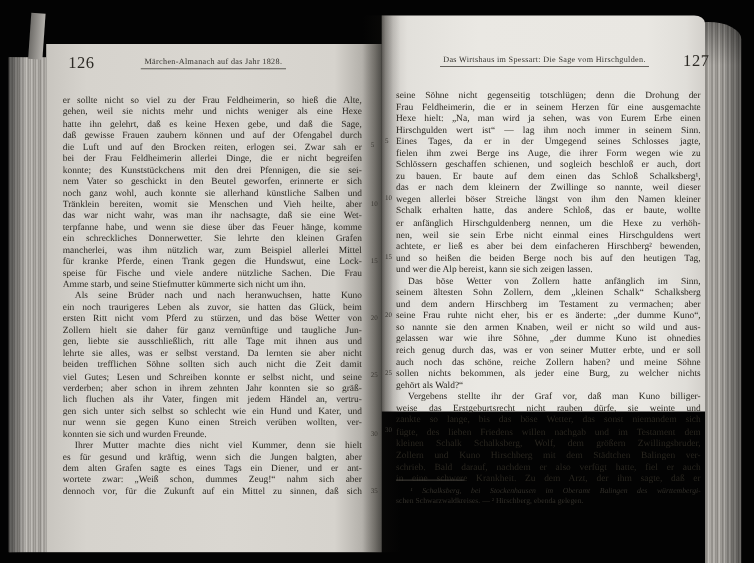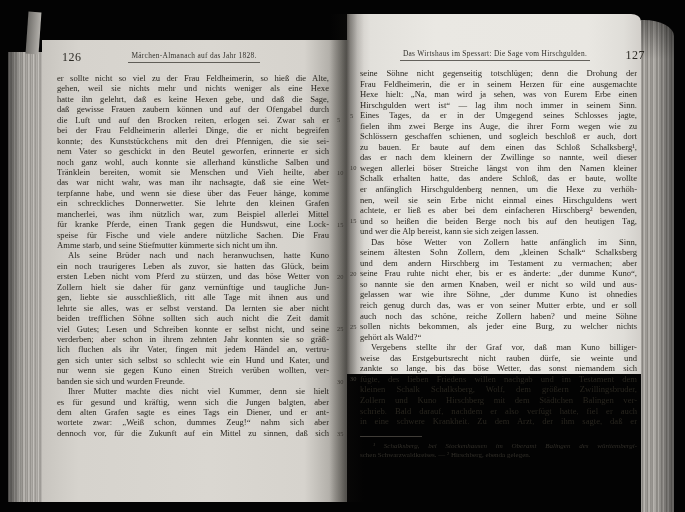--- a/index.html
+++ b/index.html
@@ -55,26 +55,26 @@
   
   .head-row{position:absolute;height:13px;}
   .page-left .head-row{top:11px;left:15px;width:274px;}
   .page-right .head-row{top:35px;left:12px;width:272px;}
   .head-title{
     display:block;margin:0 auto;width:max-content;max-width:100%;
     font-size:7.4px;letter-spacing:.3px;color:#33312c;
     border-bottom:1px solid rgba(55,52,47,.75);
     padding:0 3px 1.5px 3px;white-space:nowrap;
   }
-  .pageno{position:absolute;top:-1px;font-size:12px;color:#2c2a25;letter-spacing:.5px;}
+  .pageno{position:absolute;top:-1px;font-size:15px;color:#2c2a25;letter-spacing:.5px;}
   .page-left .pageno{left:5px;}
   .page-right .pageno{right:-14px;}
 
   
-  .text-block{position:absolute;}
+  .text-block{position:absolute;margin-top:13px;}
   .page-left .text-block{left:15px;top:33px;width:272px;}
   .page-right .text-block{left:13px;top:54px;width:277px;}
   .tline{
     height:10.45px;line-height:10.45px;font-size:8.6px;
     overflow:hidden;white-space:nowrap0;
     text-align:justify;text-align-last:justify;
     color:#29261f;
   }
   .page-right .tline{height:10.55px;line-height:10.55px;}
   .tline.indent{text-indent:11px;}
@@ -125,31 +125,31 @@
         <div class="tline">Tränklein bereiten, womit sie Menschen und Vieh heilte, aber</div>
         <div class="tline">das war nicht wahr, was man ihr nachsagte, daß sie eine Wet-</div>
         <div class="tline">terpfanne habe, und wenn sie diese über das Feuer hänge, komme</div>
         <div class="tline">ein schreckliches Donnerwetter. Sie lehrte den kleinen Grafen</div>
         <div class="tline">mancherlei, was ihm nützlich war, zum Beispiel allerlei Mittel</div>
         <div class="tline">für kranke Pferde, einen Trank gegen die Hundswut, eine Lock-</div>
         <div class="tline">speise für Fische und viele andere nützliche Sachen. Die Frau</div>
         <div class="tline pend">Amme starb, und seine Stiefmutter kümmerte sich nicht um ihn.</div>
         <div class="tline indent">Als seine Brüder nach und nach heranwuchsen, hatte Kuno</div>
         <div class="tline">ein noch traurigeres Leben als zuvor, sie hatten das Glück, beim</div>
-        <div class="tline">ersten Leben nicht vom Pferd zu stürzen, und das böse Wetter von</div>
+        <div class="tline">ersten Ritt nicht vom Pferd zu stürzen, und das böse Wetter von</div>
         <div class="tline">Zollern hielt sie daher für ganz vernünftige und taugliche Jun-</div>
         <div class="tline">gen, liebte sie ausschließlich, ritt alle Tage mit ihnen aus und</div>
         <div class="tline">lehrte sie alles, was er selbst verstand. Da lernten sie aber nicht</div>
         <div class="tline">beiden trefflichen Söhne sollten sich auch nicht die Zeit damit</div>
         <div class="tline">viel Gutes; Lesen und Schreiben konnte er selbst nicht, und seine</div>
         <div class="tline">verderben; aber schon in ihrem zehnten Jahr konnten sie so gräß-</div>
         <div class="tline">lich fluchen als ihr Vater, fingen mit jedem Händel an, vertru-</div>
         <div class="tline">gen sich unter sich selbst so schlecht wie ein Hund und Kater, und</div>
         <div class="tline">nur wenn sie gegen Kuno einen Streich verüben wollten, ver-</div>
-        <div class="tline pend">banden sie sich und wurden Freunde.</div>
+        <div class="tline pend">konnten sie sich und wurden Freunde.</div>
         <div class="tline indent">Ihrer Mutter machte dies nicht viel Kummer, denn sie hielt</div>
         <div class="tline">es für gesund und kräftig, wenn sich die Jungen balgten, aber</div>
         <div class="tline">dem alten Grafen sagte es eines Tags ein Diener, und er ant-</div>
         <div class="tline">wortete zwar: „Weiß schon, dummes Zeug!“ nahm sich aber</div>
         <div class="tline">dennoch vor, für die Zukunft auf ein Mittel zu sinnen, daß sich</div>
         <span class="mnum" style="top: 43.3px;">5</span>
         <span class="mnum" style="top: 95.55px;">10</span>
         <span class="mnum" style="top: 147.8px;">15</span>
         <span class="mnum" style="top: 200.05px;">20</span>
         <span class="mnum" style="top: 252.3px;">25</span>

